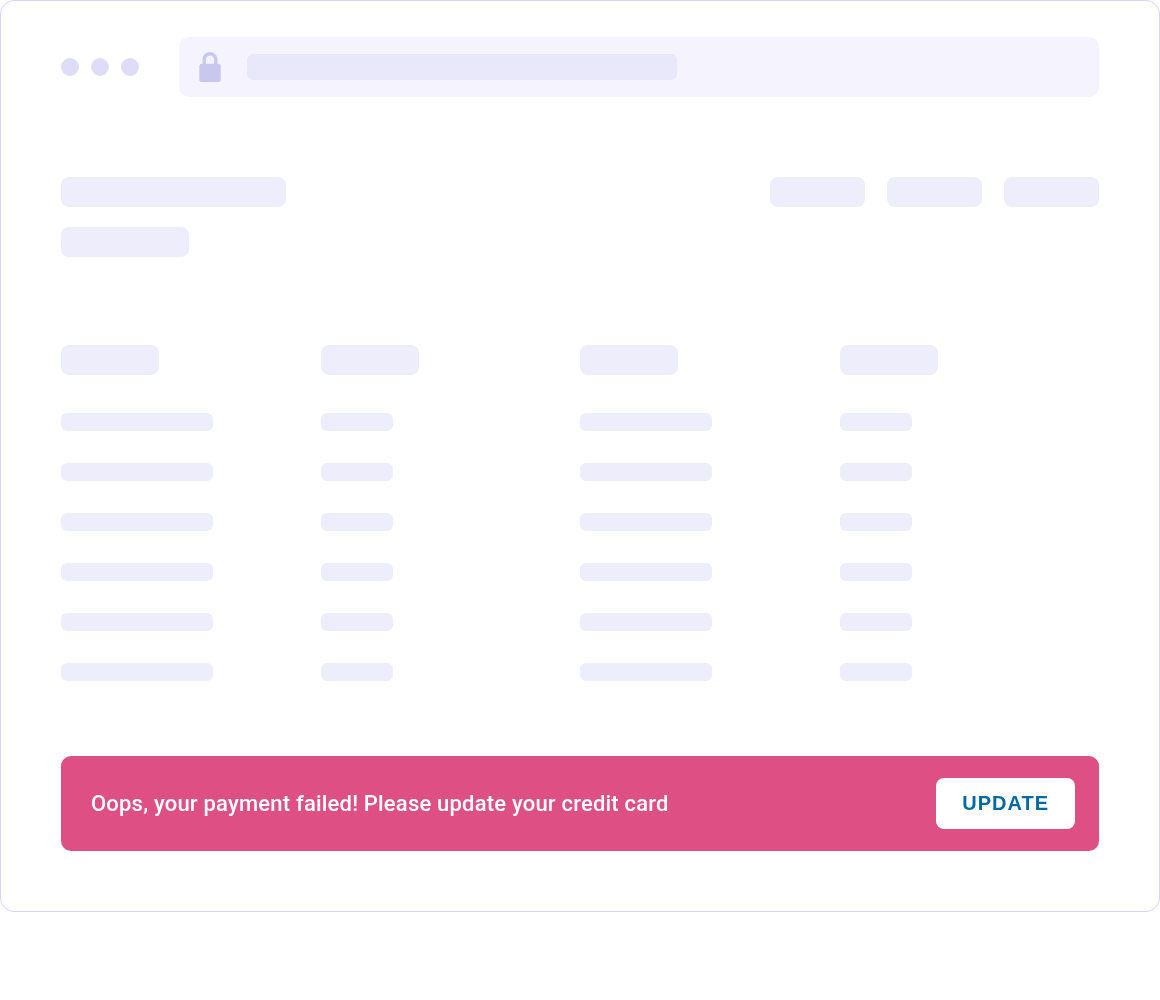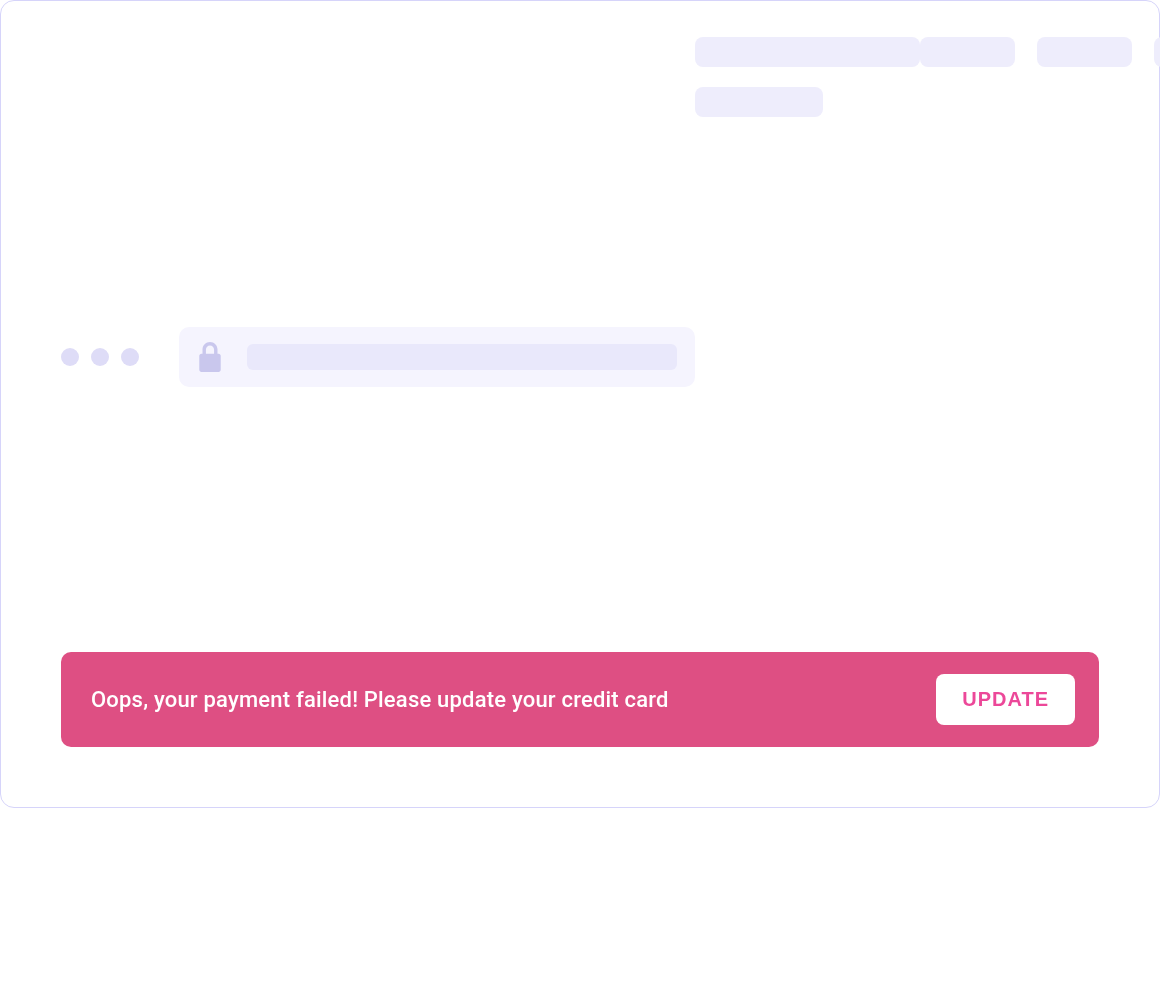--- a/index.html
+++ b/index.html
@@ -4,28 +4,28 @@
   <style>
     * { box-sizing: border-box; margin: 0; padding: 0; }
     body {
       font-family: -apple-system, BlinkMacSystemFont, "Segoe UI", Roboto, sans-serif;
       background: #fff;
       width: 1160px;
       height: 1000px;
     }
     .window {
       width: 1160px;
-      height: 808px;
+      height: 912px;
       border: 1px solid #d6d4fa;
       border-radius: 14px;
       background: #fff;
       padding: 36px 60px 51px 60px;
       position: relative;
       display: flex;
-      flex-direction: row;
+      flex-direction: column;
     }
     
     .top-bar {
       display: flex;
       align-items: center;
       gap: 40px;
       margin-bottom: 80px;
     }
     .traffic-dots {
       display: flex;
@@ -116,21 +116,21 @@
       gap: 20px;
       color: #fff;
     }
     .snackbar-message {
       font-size: 22px;
       font-weight: 500;
       letter-spacing: 0.2px;
     }
     .snackbar-button {
       background: #fff;
-      color: #ec4899;
+      color: #0369a1;
       border: none;
       border-radius: 8px;
       padding: 14px 26px;
       font-size: 20px;
       font-weight: 700;
       letter-spacing: 1px;
       cursor: pointer;
     }
   </style>
 </head>

